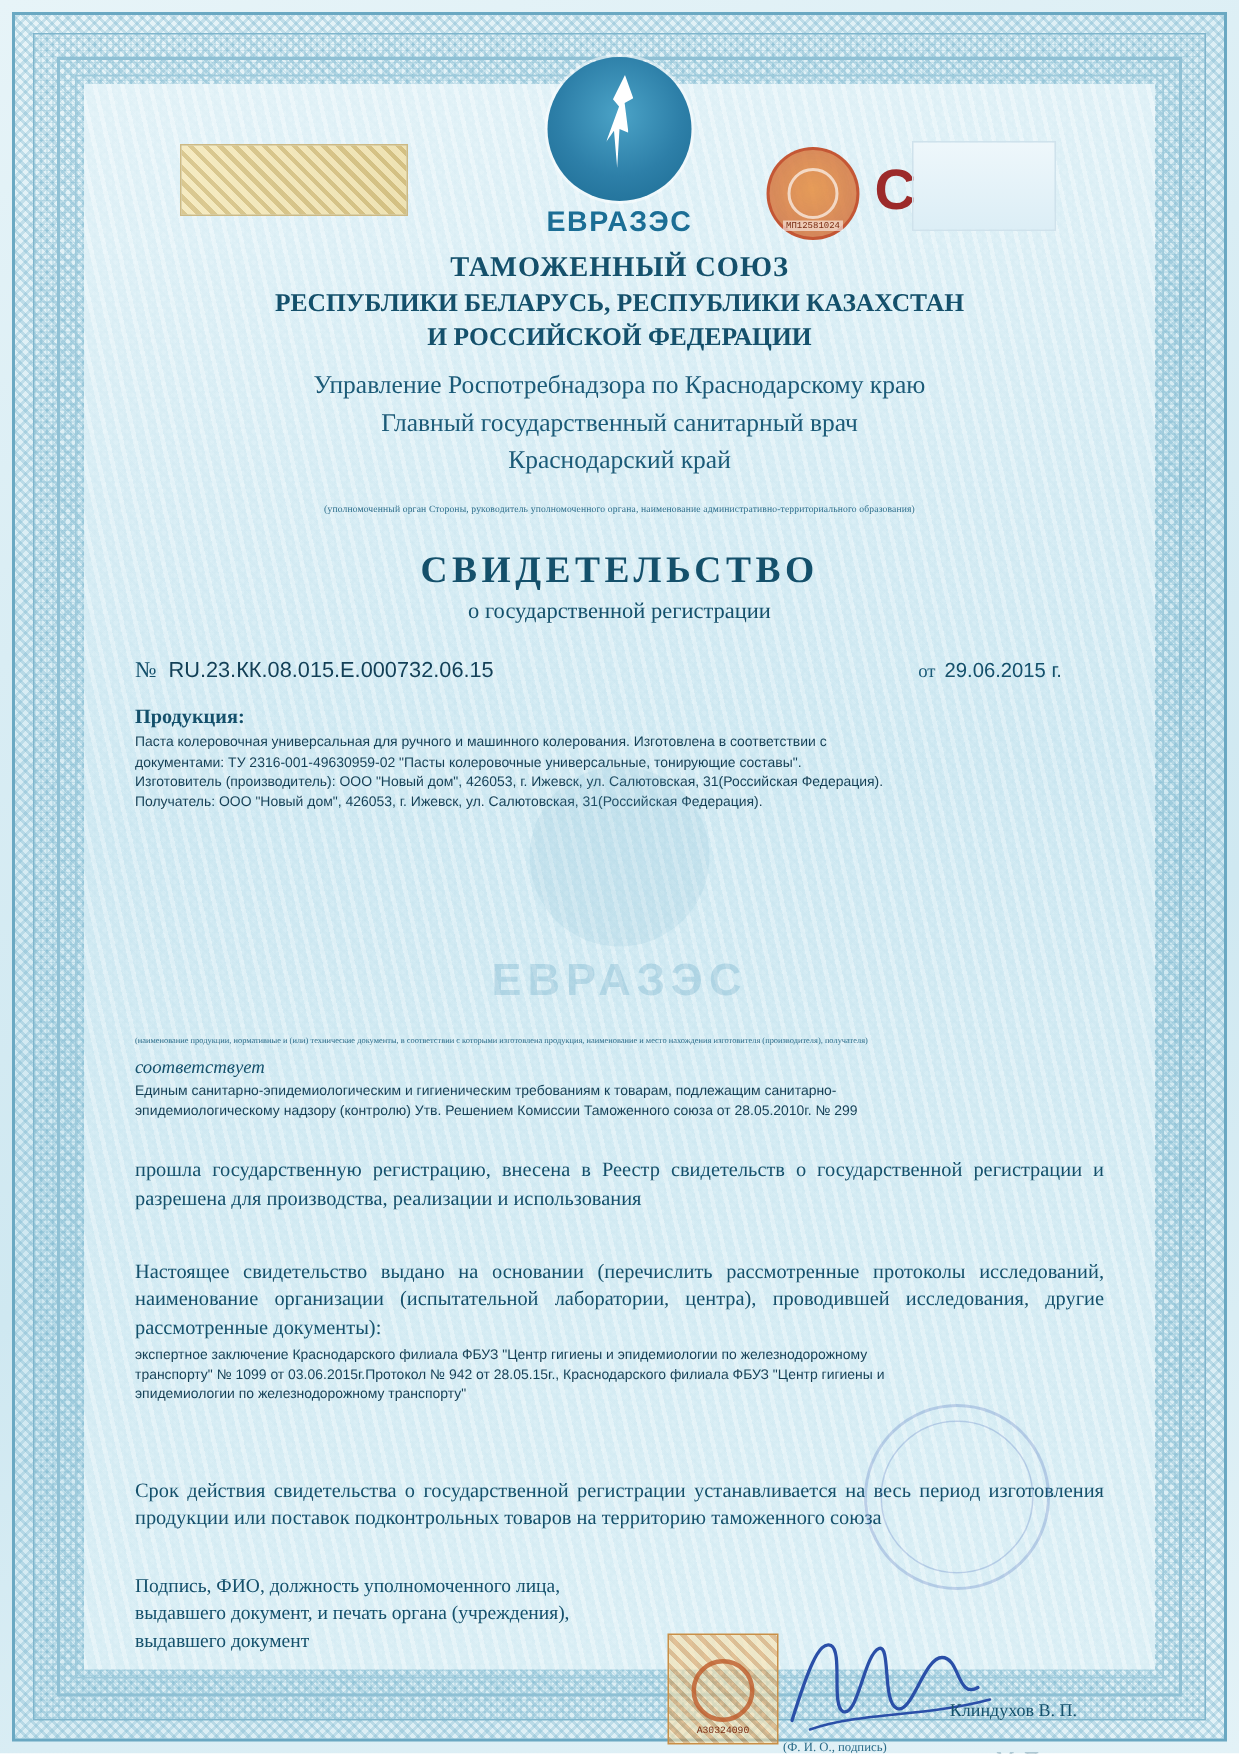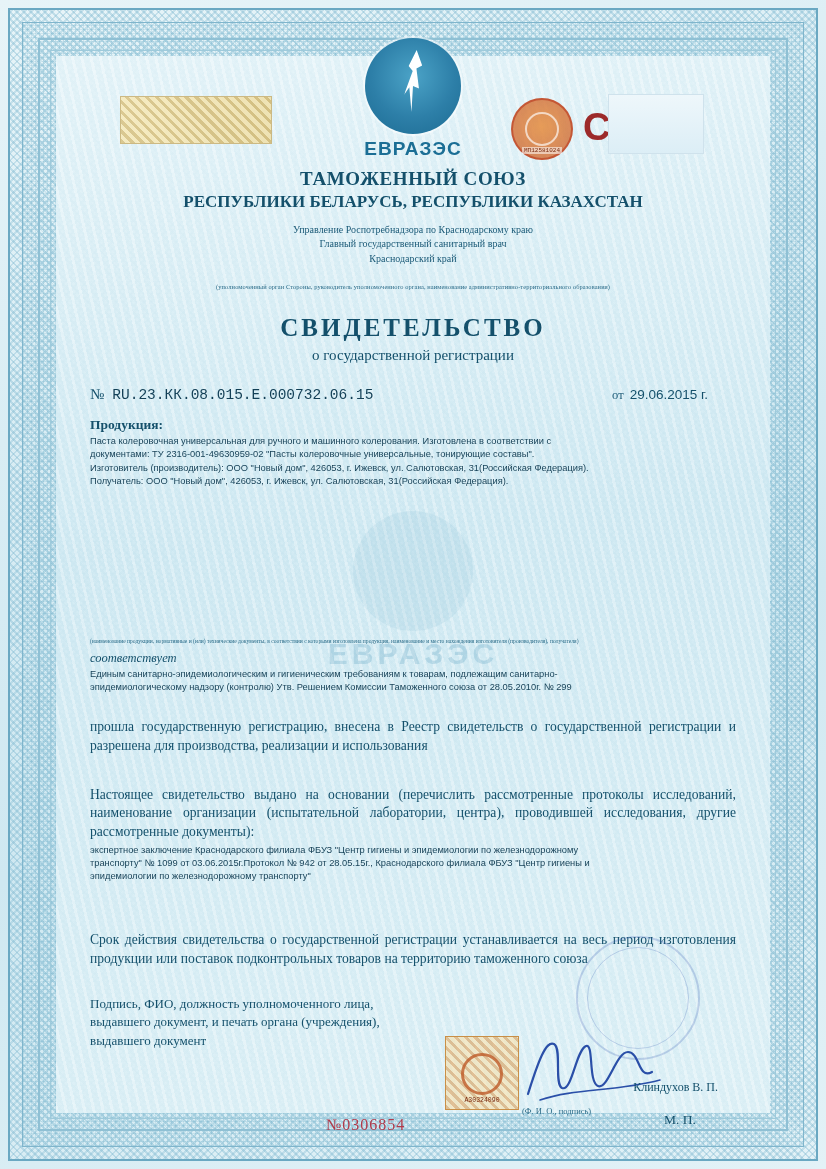--- a/index.html
+++ b/index.html
@@ -186,21 +186,21 @@
     margin: 2px 0 0;
     text-align: center;
     font-size: 17px;
     font-weight: bold;
     color: #14506b;
     line-height: 1.22;
   }
   .authority {
     margin-top: 10px;
     text-align: center;
-    font-size: 10px;
+    font-size: 17px;
     line-height: 1.45;
     color: #1b5a77;
   }
   .caption-small {
     margin-top: 17px;
     text-align: center;
     font-size: 6.4px;
     color: #2a6b88;
     letter-spacing: .1px;
   }
@@ -224,21 +224,21 @@
     margin-top: 22px;
     display: flex;
     align-items: baseline;
     font-size: 14px;
   }
   .numline .no {
     font-size: 15px;
     margin-right: 8px;
   }
   .numline .regnum {
-    font-family: Liberation Mono, monospace;
+    font-family: Liberation Sans, sans-serif;
     font-size: 14.5px;
     color: #123f56;
   }
   .numline .spacer { flex: 1; }
   .numline .dt-label {
     font-size: 12.5px;
     margin-right: 6px;
     color: #1b5a77;
   }
   .numline .dt-val {
@@ -432,20 +432,21 @@
 
       <div class="holo-right"></div>
 
       <div class="emblem">
         <div class="emblem-circle"></div>
         <div class="emblem-name">ЕВРАЗЭС</div>
       </div>
 
       <h1 class="ts">ТАМОЖЕННЫЙ СОЮЗ</h1>
       <h2 class="ts">РЕСПУБЛИКИ БЕЛАРУСЬ, РЕСПУБЛИКИ КАЗАХСТАН</h2>
+      <h2 class="ts">И РОССИЙСКОЙ ФЕДЕРАЦИИ</h2>
 
       <div class="authority">
         <div>Управление Роспотребнадзора по Краснодарскому краю</div>
         <div>Главный государственный санитарный врач</div>
         <div>Краснодарский край</div>
       </div>
 
       <div class="caption-small">(уполномоченный орган Стороны, руководитель уполномоченного органа, наименование административно-территориального образования)</div>
 
       <div class="title-main">СВИДЕТЕЛЬСТВО</div>

